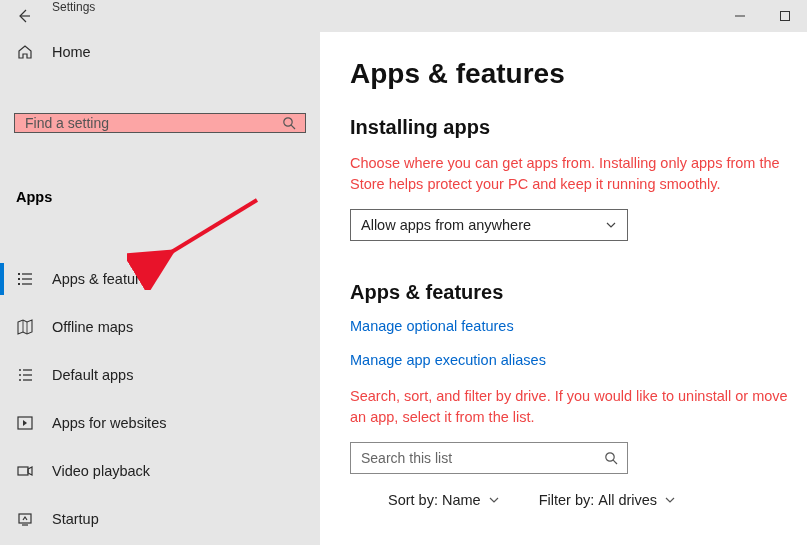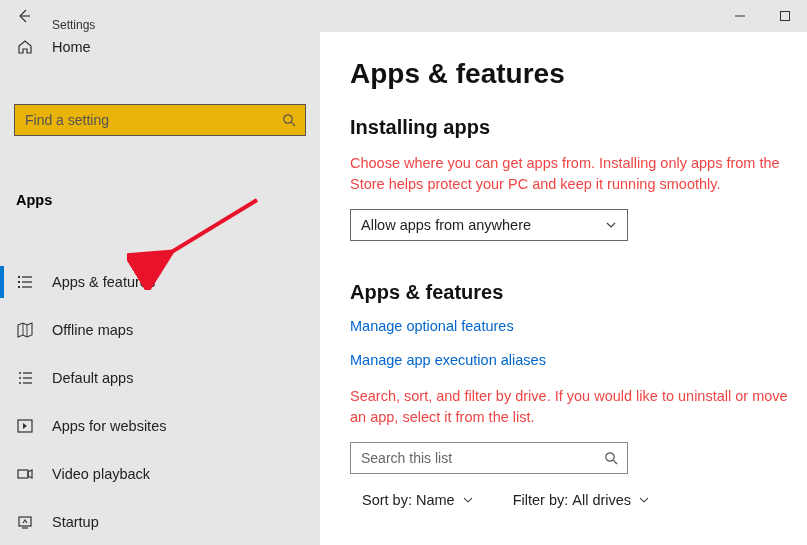--- a/index.html
+++ b/index.html
@@ -15,21 +15,21 @@
   }
   .window {
     display: flex;
     flex-direction: column;
     width: 100%;
     height: 100%;
   }
   .titlebar {
     height: 32px;
     display: flex;
-    align-items: flex-end;
+    align-items: flex-start;
     background: #e6e6e6;
     position: relative;
   }
   .back-btn {
     width: 48px;
     height: 32px;
     display: flex;
     align-items: center;
     justify-content: center;
     color: #333;
@@ -74,22 +74,22 @@
     gap: 18px;
     font-size: 14.5px;
     color: #222;
   }
   .search-wrap {
     padding: 6px 14px 10px 14px;
   }
   .search-box {
     position: relative;
     border: 1px solid #555;
-    background: #eab308;
-    height: 32px;
+    background: #fca5a5;
+    height: 20px;
     display: flex;
     align-items: center;
   }
   .search-box input {
     flex: 1;
     border: none;
     background: transparent;
     height: 100%;
     padding: 0 10px;
     font-size: 14px;
@@ -202,21 +202,21 @@
     font-size: 14px;
     color: #444;
     outline: none;
   }
   .list-search input::placeholder { color: #666; }
   .sort-row {
     display: flex;
     gap: 40px;
     font-size: 14.5px;
     color: #222;
-    margin-left: 12px;
+    margin-left: 38px;
   }
   .sort-group { display: flex; align-items: center; gap: 4px; }
   .chev { font-size: 12px; color: #555; margin-left: 4px; }
   .arrow-overlay {
     position: absolute;
     pointer-events: none;
     left: 127px;
     top: 195px;
     width: 140px;
     height: 95px;

